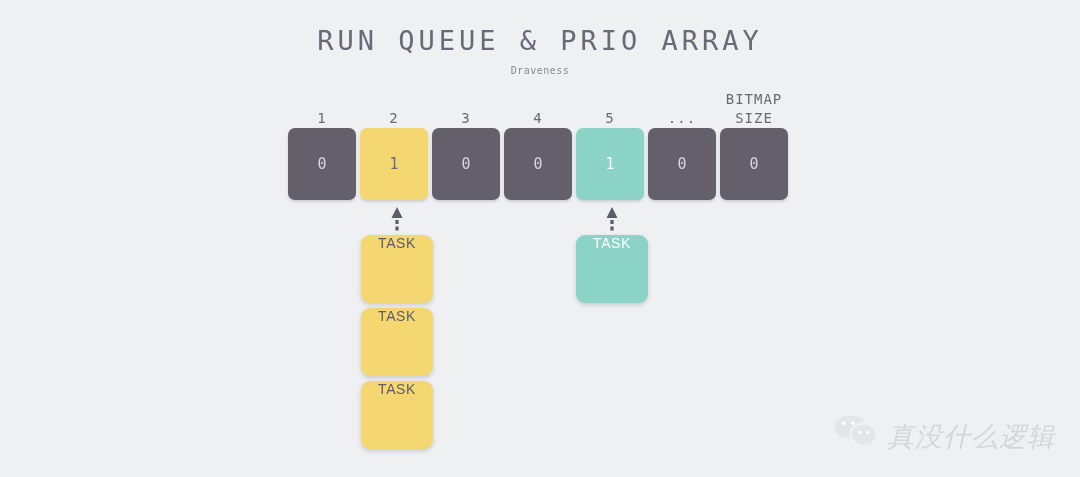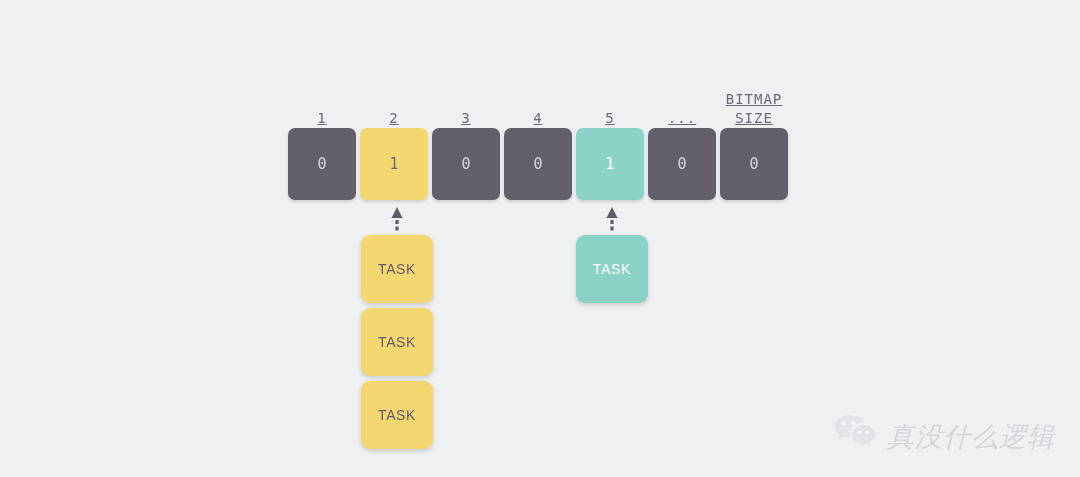--- a/index.html
+++ b/index.html
@@ -59,21 +59,20 @@
     font-family: "DejaVu Sans Mono", monospace;
     font-size: 14px;
     color: #6b6878;
     letter-spacing: 1px;
     line-height: 19px;
     display: flex;
     flex-direction: column;
     justify-content: flex-end;
     align-items: center;
     white-space: pre-line;
-    text-decoration: underline;
   }
   .bitmap-header:last-child { margin-right: 0; }
 
   #bitmap-cells {
     display: flex;
   }
   .bitmap-cell {
     width: 68px;
     height: 72px;
     margin-right: 4px;
@@ -112,21 +111,21 @@
   .task-column {
     position: absolute;
     width: 72px;
   }
   .task-box {
     width: 72px;
     height: 68px;
     border-radius: 9px;
     margin-bottom: 5px;
     display: flex;
-    align-items: center;
+    align-items: flex-start;
     justify-content: center;
     font-family: "Liberation Sans", sans-serif;
     font-size: 14px;
     letter-spacing: 0.6px;
     box-shadow: 0 2px 4px rgba(90,90,100,0.25);
   }
   .task-box:last-child { margin-bottom: 0; }
   .task-box.yellow {
     background: #f5d771;
     color: #5e5b68;
@@ -158,20 +157,22 @@
     color: #d4d6da;
     letter-spacing: 1px;
     line-height: 30px;
     white-space: nowrap;
   }
 </style>
 </head>
 <body>
 
 <div id="title-block">
+  <div id="diagram-title">RUN QUEUE &amp; PRIO ARRAY</div>
+  <div id="diagram-subtitle">Draveness</div>
 </div>
 
 <div id="bitmap-area">
 
   <div id="bitmap-headers">
     <div class="bitmap-header">1</div>
     <div class="bitmap-header">2</div>
     <div class="bitmap-header">3</div>
     <div class="bitmap-header">4</div>
     <div class="bitmap-header">5</div>

